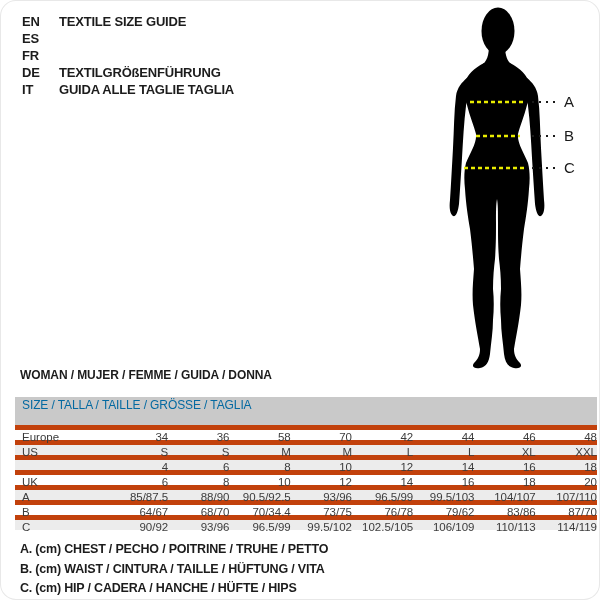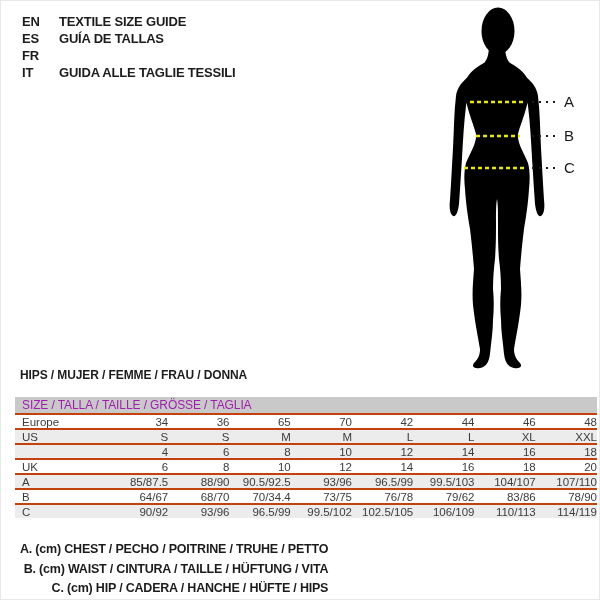--- a/index.html
+++ b/index.html
@@ -1,19 +1,20 @@
 <!DOCTYPE html>
 <html><head>
 <meta charset="utf-8">
 <style>
   html,body{margin:0;padding:0;background:#ffffff;}
   .canvas{
     position:relative;width:600px;height:600px;background:#ffffff;
     font-family:"Liberation Sans",sans-serif;color:#1c1c1c;overflow:hidden;
     box-shadow:inset 0 0 0 1px #e8e8e8;
+    border-radius:16px;
   }
   
   .lang-block{position:absolute;left:22px;top:13px;}
   .lang-row{display:flex;line-height:17px;font-size:13px;font-weight:700;letter-spacing:-0.2px;}
   .lang-code{width:37px;flex:0 0 37px;}
   .lang-label{white-space:nowrap;text-align:right;}
   
   .figure-wrap{position:absolute;left:420px;top:0;width:180px;height:380px;}
   .figure-wrap svg{display:block;width:180px;height:380px;}
   .measure-label{
@@ -22,51 +23,54 @@
   .label-a{left:144px;top:93px;}
   .label-b{left:144px;top:127px;}
   .label-c{left:144px;top:159px;}
   
   .section-title{
     position:absolute;left:20px;top:368px;font-size:12px;font-weight:700;letter-spacing:-0.1px;
   }
   
   .size-table{position:absolute;left:15px;top:397px;width:582px;font-size:11.5px;color:#3c3c3c;}
   .thead{
-    height:16px;line-height:16px;padding-left:7px;font-size:12px;color:#a21caf;
+    height:28px;line-height:16px;padding-left:7px;font-size:12px;color:#0369a1;
     background:#c9c9c9;letter-spacing:-0.1px;
   }
-  .trow{display:flex;height:15px;line-height:15px;border-top:2px solid #c2410c;box-sizing:border-box;}
+  .trow{display:flex;height:15px;line-height:15px;border-top:5px solid #c2410c;box-sizing:border-box;}
   .trow.shaded{background:#ececec;}
   .tlabel{flex:0 0 85px;padding-left:7px;text-align:left;white-space:nowrap;}
   .tcell{flex:1 1 0;text-align:right;white-space:nowrap;}
   
-  .legend{position:absolute;left:20px;top:540px;text-align:right;}
+  .legend{position:absolute;left:20px;top:540px;}
   .legend-line{font-size:12.5px;font-weight:700;line-height:19.5px;letter-spacing:-0.2px;white-space:nowrap;}
 </style>
 </head>
 <body>
 
 <div class="canvas">
 
   <div class="lang-block">
       <div class="lang-row">
         <div class="lang-code">EN</div>
         <div class="lang-label">TEXTILE SIZE GUIDE</div>
       </div>
       <div class="lang-row">
         <div class="lang-code">ES</div>
-        <div class="lang-label">GUÍA DE TALLAS</div>
       </div>
       <div class="lang-row">
         <div class="lang-code">FR</div>
       </div>
       <div class="lang-row">
+        <div class="lang-code">DE</div>
+        <div class="lang-label">TEXTILGRÖßENFÜHRUNG</div>
+      </div>
+      <div class="lang-row">
         <div class="lang-code">IT</div>
-        <div class="lang-label">GUIDA ALLE TAGLIE TESSILI</div>
+        <div class="lang-label">GUIDA ALLE TAGLIE TAGLIA</div>
       </div>
     </div>
 
   <div class="figure-wrap">
     <svg viewBox="0 0 180 380" aria-hidden="true">
       <g fill="#000000">
         <ellipse cx="78" cy="31" rx="16.5" ry="23.5"></ellipse>
         <path d="M69,44 C69,56 67,61 61,66 L93,66 C87,61 85,56 85,44 Z"></path>
         <path d="M64,63
           C54,68 47,75 44,84
@@ -130,30 +134,30 @@
         <line x1="112" y1="102" x2="138" y2="102" stroke-width="2.2" stroke-dasharray="2 5" stroke="#1a1a1a"></line>
         <line x1="112" y1="136" x2="138" y2="136" stroke-width="2.2" stroke-dasharray="2 5" stroke="#1a1a1a"></line>
         <line x1="112" y1="168" x2="138" y2="168" stroke-width="2.2" stroke-dasharray="2 5" stroke="#1a1a1a"></line>
       </g>
     </svg>
     <div class="measure-label label-a">A</div>
     <div class="measure-label label-b">B</div>
     <div class="measure-label label-c">C</div>
   </div>
 
-  <div class="section-title">HIPS / MUJER / FEMME / FRAU / DONNA</div>
+  <div class="section-title">WOMAN / MUJER / FEMME / GUIDA / DONNA</div>
 
   <div class="size-table">
     <div class="thead" style="background: rgb(201, 201, 201);">SIZE / TALLA / TAILLE / GRÖSSE / TAGLIA</div>
     <div>
         <div class="trow">
           <div class="tlabel">Europe</div>
           <div class="tcell">34</div>
           <div class="tcell">36</div>
-          <div class="tcell">65</div>
+          <div class="tcell">58</div>
           <div class="tcell">70</div>
           <div class="tcell">42</div>
           <div class="tcell">44</div>
           <div class="tcell">46</div>
           <div class="tcell">48</div>
         </div>
         <div class="trow shaded" style="background: rgb(236, 236, 236);">
           <div class="tlabel">US</div>
           <div class="tcell">S</div>
           <div class="tcell">S</div>
@@ -199,21 +203,21 @@
         </div>
         <div class="trow">
           <div class="tlabel">B</div>
           <div class="tcell">64/67</div>
           <div class="tcell">68/70</div>
           <div class="tcell">70/34.4</div>
           <div class="tcell">73/75</div>
           <div class="tcell">76/78</div>
           <div class="tcell">79/62</div>
           <div class="tcell">83/86</div>
-          <div class="tcell">78/90</div>
+          <div class="tcell">87/70</div>
         </div>
         <div class="trow shaded" style="background: rgb(236, 236, 236);">
           <div class="tlabel">C</div>
           <div class="tcell">90/92</div>
           <div class="tcell">93/96</div>
           <div class="tcell">96.5/99</div>
           <div class="tcell">99.5/102</div>
           <div class="tcell">102.5/105</div>
           <div class="tcell">106/109</div>
           <div class="tcell">110/113</div>

